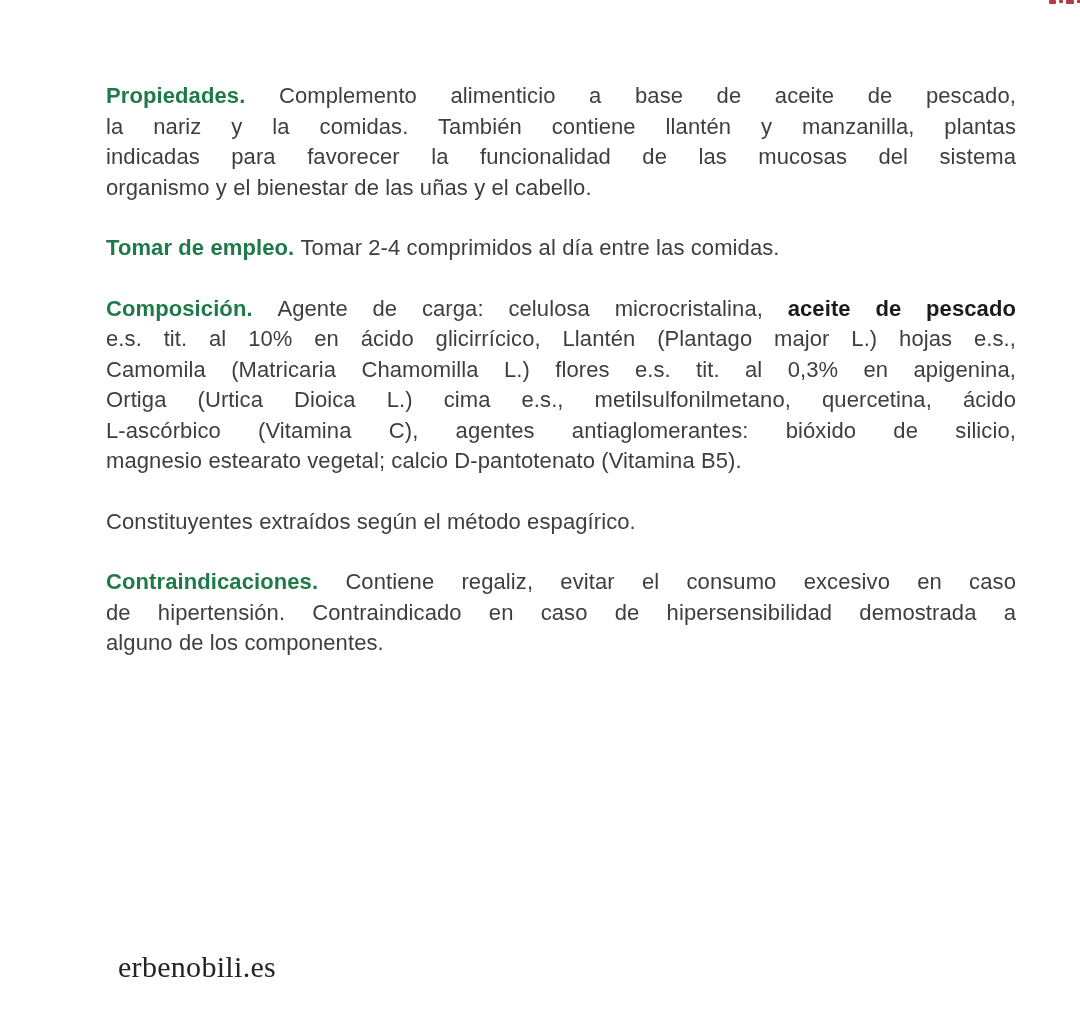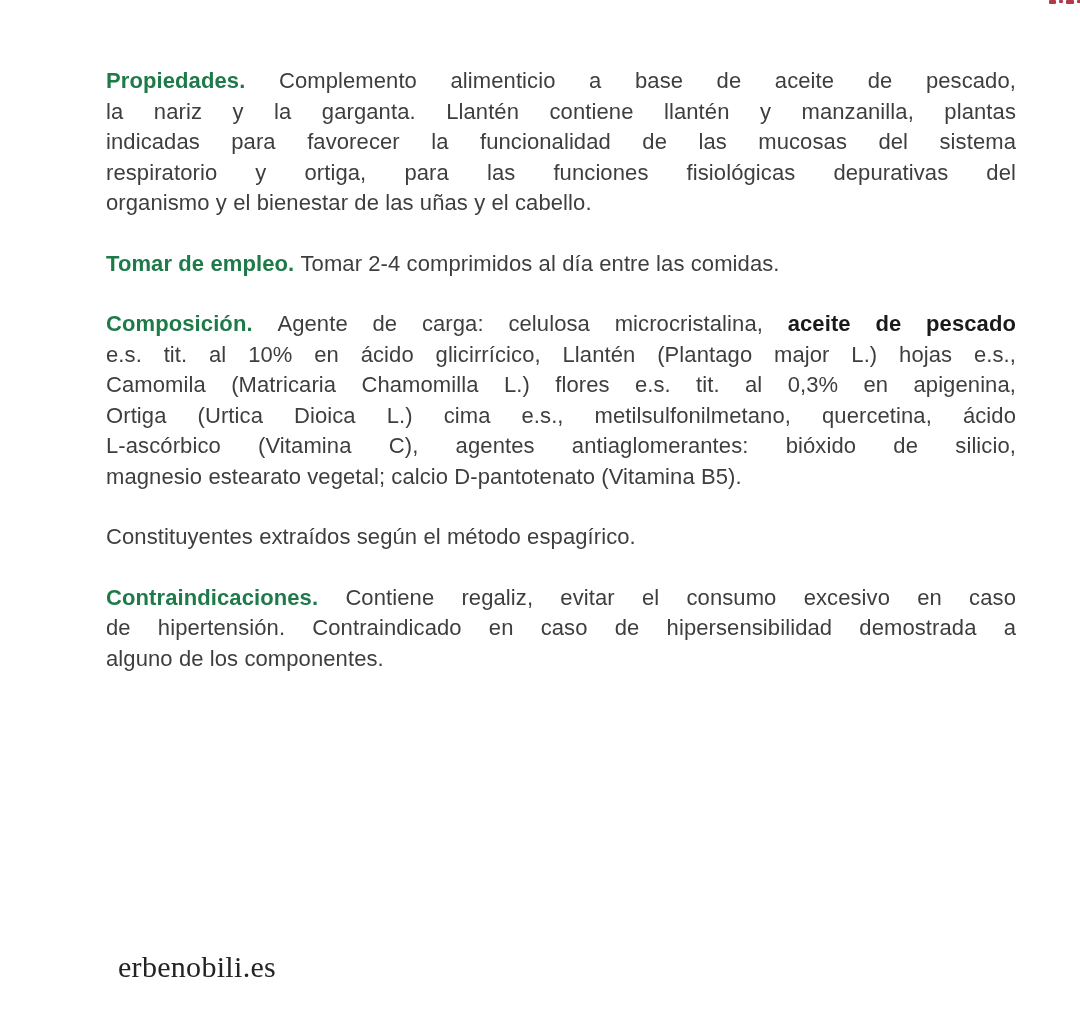--- a/index.html
+++ b/index.html
@@ -20,21 +20,21 @@
   }
   .page {
     position: relative;
     width: 1080px;
     height: 1027px;
     background: var(--page-bg);
   }
   .content {
     position: absolute;
     left: 106px;
-    top: 66px;
+    top: 81px;
     width: 910px;
   }
   .para {
     margin: 0 0 30px 0;
     font-size: 22px;
     line-height: 30.5px;
     color: var(--body-text);
     letter-spacing: 0.1px;
   }
   .line {
@@ -88,23 +88,22 @@
   <div class="decor-fragment">
     <span class="dash"></span>
     <span class="dash"></span>
     <span class="dash"></span>
     <span class="dash"></span>
   </div>
 
   <main class="content" id="sections">
       <div class="para">
         <div class="line"><span class="lead">Propiedades. </span>Complemento alimenticio a base de aceite de pescado,</div>
-        <div class="line">la nariz y la garganta. Llantén contiene llantén y manzanilla, plantas</div>
+        <div class="line">la nariz y la comidas. También contiene llantén y manzanilla, plantas</div>
         <div class="line">indicadas para favorecer la funcionalidad de las mucosas del sistema</div>
-        <div class="line">respiratorio y ortiga, para las funciones fisiológicas depurativas del</div>
         <div class="line last">organismo y el bienestar de las uñas y el cabello.</div>
       </div>
       <div class="para">
         <div class="line last"><span class="lead">Tomar de empleo. </span>Tomar 2-4 comprimidos al día entre las comidas.</div>
       </div>
       <div class="para">
         <div class="line"><span class="lead">Composición. </span>Agente de carga: celulosa microcristalina, <span class="b">aceite de pescado</span></div>
         <div class="line">e.s. tit. al 10% en ácido glicirrícico, Llantén (Plantago major L.) hojas e.s.,</div>
         <div class="line">Camomila (Matricaria Chamomilla L.) flores e.s. tit. al 0,3% en apigenina,</div>
         <div class="line">Ortiga (Urtica Dioica L.) cima e.s., metilsulfonilmetano, quercetina, ácido</div>

